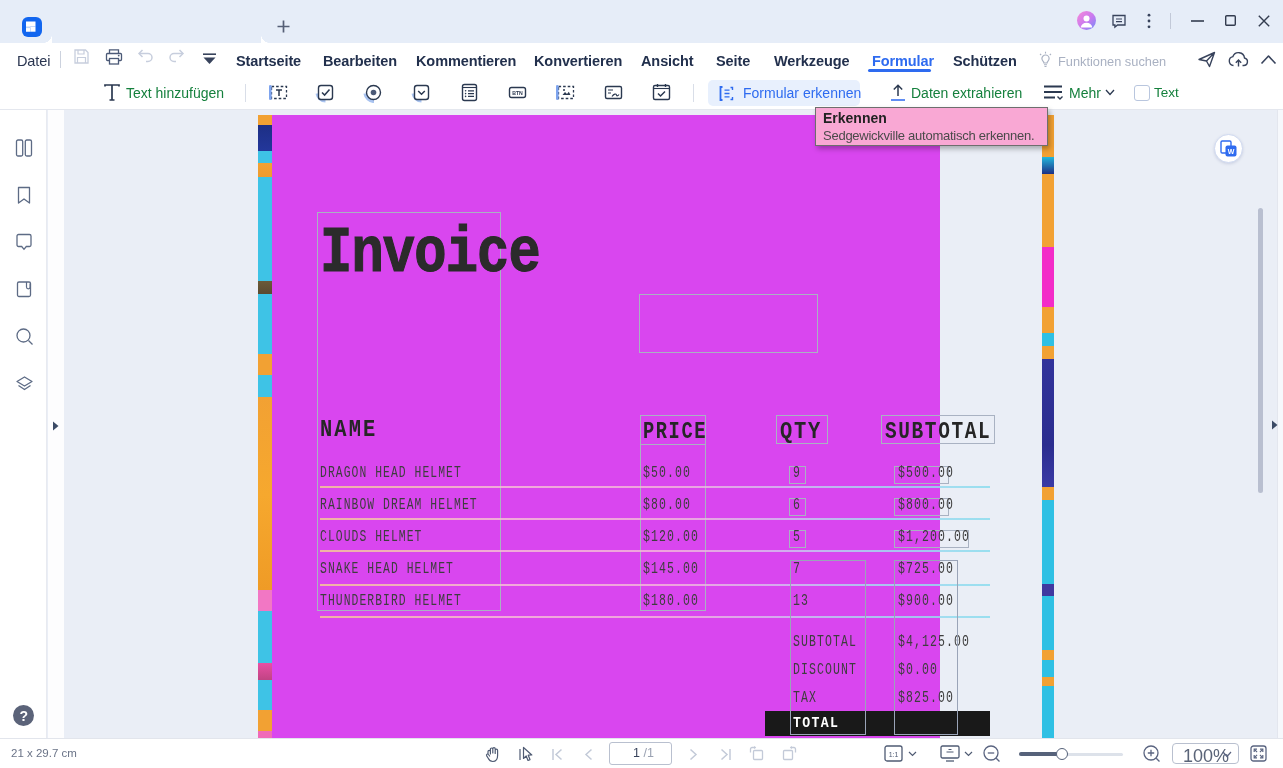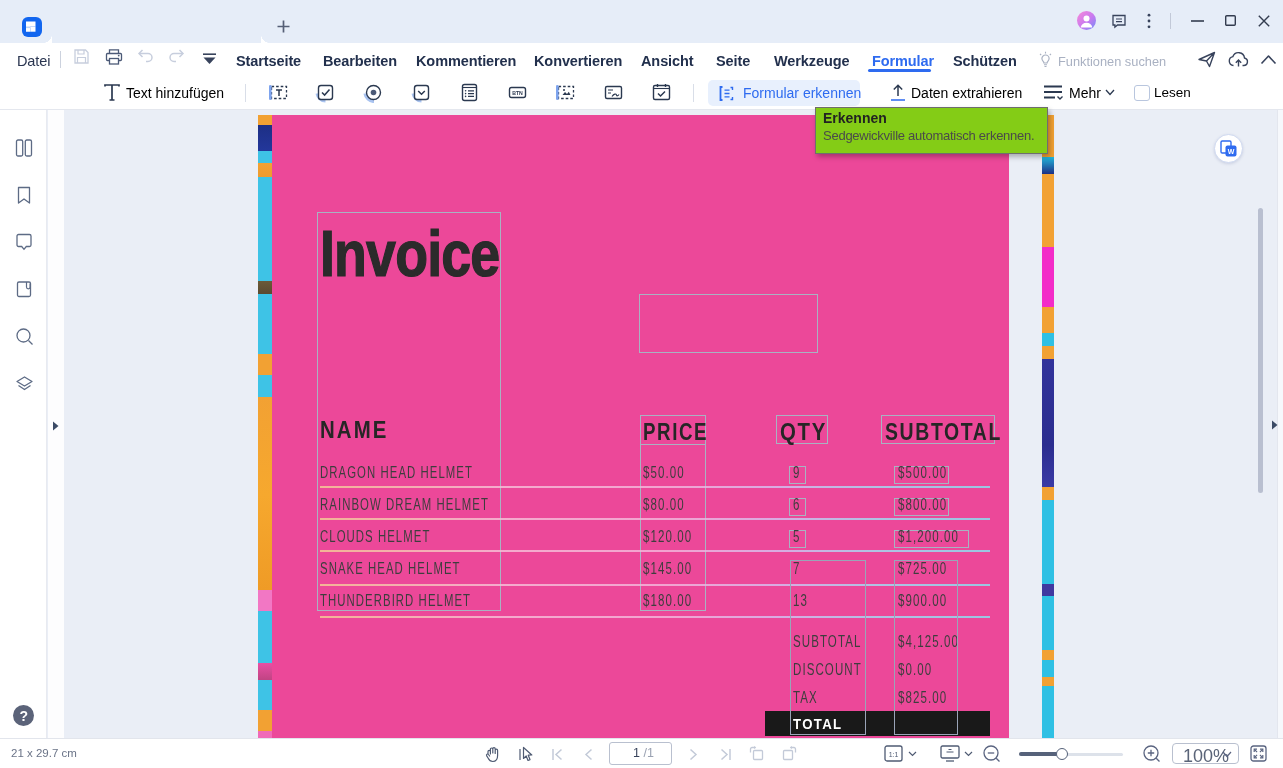--- a/index.html
+++ b/index.html
@@ -15,32 +15,32 @@
   #logo { position:absolute; left:22px; top:17px; width:20px; height:20px; background:#1266ef; border-radius:6px; }
 
   
   #menubar { position:absolute; left:4px; top:43px; width:1283px; height:33px; background:#ffffff; }
   .mitem { position:absolute; top:10px; font-size:14.5px; font-weight:700; color:#22304d; letter-spacing:-0.1px; }
   .micon { position:absolute; top:5px; }
 
   
   #toolbar { position:absolute; left:0; top:76px; width:1283px; height:34px; background:#ffffff; border-bottom:1px solid #e4e7ee; }
   .ticon { position:absolute; top:6px; }
-  .tlabel { position:absolute; top:9px; font-size:14px; color:#000000; }
+  .tlabel { position:absolute; top:9px; font-size:14px; color:#15803d; }
   .vsep { position:absolute; width:1px; background:#d9dee8; }
 
   
   #content { position:absolute; left:0; top:110px; width:1283px; height:628px; background:#eaeef6; }
   #sidebar { position:absolute; left:0; top:0; width:47px; height:628px; background:#ffffff; border-right:1px solid #e8eaf0; }
   #leftrail { position:absolute; left:48px; top:0; width:16px; height:628px; background:#fdfdfe; }
   #rightrail { position:absolute; left:1277px; top:0; width:6px; height:628px; background:#f6f8fc; border-left:1px solid #e3e6ee; }
   .sicon { position:absolute; left:15px; }
 
   
-  #page { position:absolute; left:258px; top:5px; width:751px; height:623px; background:#ec4899; }
+  #page { position:absolute; left:258px; top:5px; width:682px; height:623px; background:#d946ef;font-family:Liberation Mono, monospace; }
   .stripL { position:absolute; left:0px; top:0; width:14px; height:623px; }
   .stripR { position:absolute; left:784px; top:0; width:12px; height:623px; }
 
   .fbox { position:absolute; border:1px solid #a9b2c2; }
   .gline { position:absolute; height:2px; left:62px; width:670px; opacity:0.85;
            background:linear-gradient(90deg,#f4c795 0%,#f6bcd6 27%,#f3b4da 52%,#d6bcee 68%,#a5d8f0 83%,#8bdcee 100%); }
 
   .inv { color:#2b2b2b; }
   .cond { display:inline-block; transform-origin:0 0; white-space:nowrap; }
   .th { font-size:24px; font-weight:700; color:#262626; line-height:1; }
@@ -259,21 +259,21 @@
     <svg class="ticon" style="left:1043px;top:8px" width="20" height="18" viewBox="0 0 20 18">
         <path d="M1 2.5 h18 M1 8 h18 M1 13.5 h11" stroke="#2b3950" stroke-width="1.8"></path>
         <path d="M14.5 12.5 l2.5 2.5 2.5-2.5" fill="none" stroke="#2b3950" stroke-width="1.4"></path>
       </svg>
     <span class="tlabel" style="left:1069px">Mehr</span>
     <svg class="ticon" style="left:1105px;top:13px" width="10" height="7" viewBox="0 0 10 7">
         <path d="M1 1 L5 5.5 L9 1" fill="none" stroke="#2b3950" stroke-width="1.3"></path>
       </svg>
 
     <div class="abs" style="left:1134px;top:9px;width:16px;height:16px;border:1.5px solid #b9c6de;border-radius:3px;background:#fff"></div>
-    <span class="tlabel" style="left:1154px;font-size:13.5px">Lesen</span>
+    <span class="tlabel" style="left:1154px;font-size:13.5px">Text</span>
   </div>
 
   <div id="content">
     <div id="sidebar">
 
       <svg class="sicon" style="top:29px" width="18" height="18" viewBox="0 0 18 18">
           <rect x="1.5" y="1" width="6.2" height="16" rx="1.5" fill="none" stroke="#5d6b85" stroke-width="1.3"></rect>
           <rect x="10.3" y="1" width="6.2" height="16" rx="1.5" fill="none" stroke="#5d6b85" stroke-width="1.3"></rect>
         </svg>
 
@@ -382,21 +382,21 @@
 
     <div class="abs" style="left:1258px;top:98px;width:5px;height:285px;border-radius:3px;background:#b9bfd0"></div>
 
     <div class="abs" style="left:1214px;top:24px;width:29px;height:29px;border-radius:50%;background:#fff;border:1px solid #cfd9f0;box-shadow:0 1px 3px rgba(60,80,140,0.18)"></div>
     <svg class="abs" style="left:1220px;top:30px" width="17" height="17" viewBox="0 0 17 17">
         <rect x="1" y="1" width="10" height="12" rx="1.2" fill="none" stroke="#2e6bf0" stroke-width="1.4"></rect>
         <rect x="5.5" y="5.5" width="11" height="11" rx="2" fill="#2e6bf0"></rect>
         <text x="11" y="13.8" font-size="7" font-weight="700" text-anchor="middle" fill="#fff" font-family="Liberation Sans">W</text>
       </svg>
 
-    <div class="abs" style="left:815px;top:-3px;width:233px;height:47px;background:#84cc16;border:1.5px solid #6e6e6e;box-shadow:2px 3px 5px rgba(0,0,0,0.28)">
+    <div class="abs" style="left:815px;top:-3px;width:233px;height:39px;background:#f9a8d4;border:1.5px solid #6e6e6e;box-shadow:2px 3px 5px rgba(0,0,0,0.28)">
       <span class="abs" style="left:7px;top:2px;font-size:14px;font-weight:700;color:#222">Erkennen</span>
       <span class="abs" style="left:7px;top:20px;font-size:13px;letter-spacing:-0.25px;color:#4a4a4a">Sedgewickville automatisch erkennen.</span>
     </div>
   </div>
 
   <div id="statusbar">
     <span class="stext" style="left:11px;top:8px">21 x 29.7 cm</span>
 
     <svg class="abs" style="left:485px;top:7px" width="16" height="17" viewBox="0 0 16 17">
         <path d="M3 8 V5.5 a1.2 1.2 0 0 1 2.4 0 V8 M5.4 7 V3.2 a1.2 1.2 0 0 1 2.4 0 V7 M7.8 6.8 V2.8 a1.2 1.2 0 0 1 2.4 0 V7 M10.2 7.4 V4.4 a1.2 1.2 0 0 1 2.4 0 V9.5 c0 3.5-1.8 6-4.8 6 c-2.5 0-3.6-1-4.6-3.2 L1.6 9.6 a1.1 1.1 0 0 1 1.9-1.1 L4.6 10" fill="none" stroke="#4f5b73" stroke-width="1.2" stroke-linecap="round"></path>

